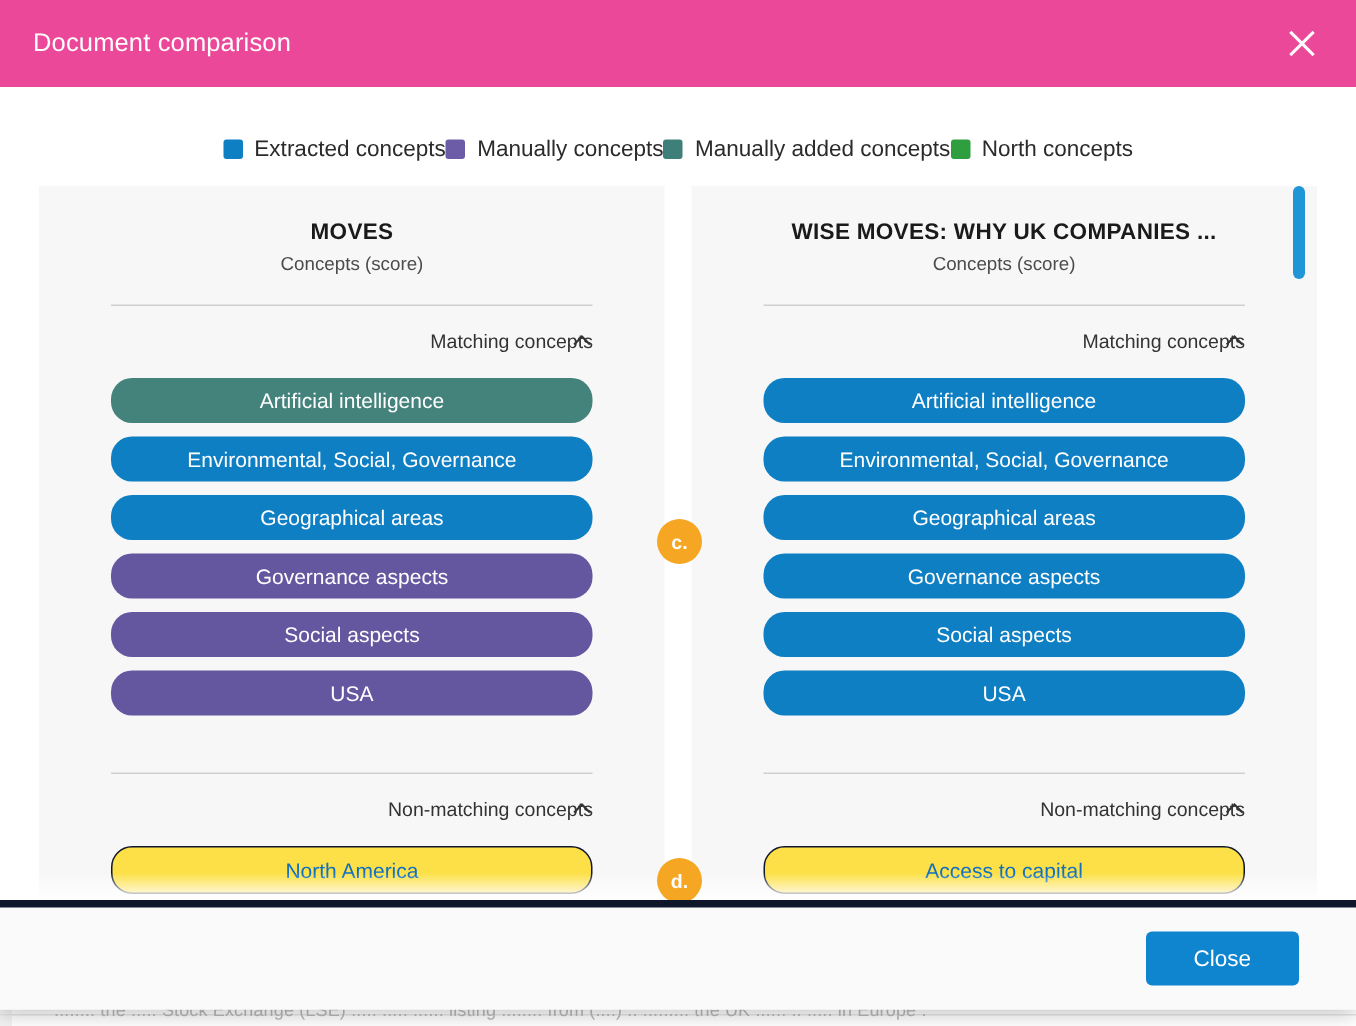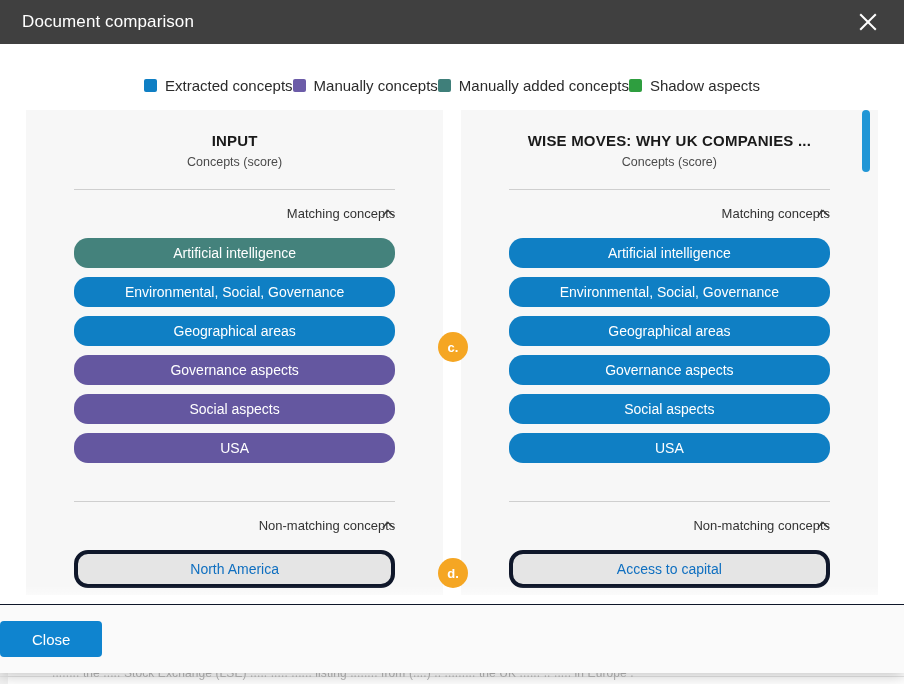--- a/index.html
+++ b/index.html
@@ -32,43 +32,43 @@
   .bg-sidebar {
     position: absolute;
     left: 0;
     top: 60px;
     width: 8px;
     bottom: 0;
     background: #f2f2f2;
   }
   .bg-text {
     position: absolute;
-    left: 52px;
+    left: 36px;
     bottom: 4px;
     font-size: 12px;
     color: #b9b9b9;
     white-space: nowrap;
     letter-spacing: 0.1px;
   }
 
   
   .modal {
     position: absolute;
     left: 0;
     top: 0;
     width: 904px;
     height: 673px;
     background: #ffffff;
     box-shadow: 0 2px 14px rgba(0,0,0,0.25);
     display: flex;
     flex-direction: column;
   }
   .modal-header {
-    height: 44px;
-    background: #404040;
+    height: 58px;
+    background: #ec4899;
     display: flex;
     align-items: center;
     justify-content: space-between;
     padding: 0 22px;
     flex: 0 0 auto;
   }
   .modal-title {
     color: #ffffff;
     font-size: 17px;
     letter-spacing: 0.1px;
@@ -189,23 +189,23 @@
     border-radius: 14px;
     display: flex;
     align-items: center;
     justify-content: center;
     font-size: 14px;
     color: #ffffff;
     cursor: pointer;
     user-select: none;
   }
   .chip.outline {
-    background: #e5e5e5;
+    background: #fde047;
     color: #0f6fc0;
-    border: 4px solid #0f172a;
+    border: 1px solid #0f172a;
   }
   .chip-row-space { height: 18px; }
 
   
   .badge {
     position: absolute;
     width: 30px;
     height: 30px;
     border-radius: 50%;
     background: #f5a623;
@@ -245,25 +245,25 @@
     right: 26px;
     bottom: 0;
     height: 18px;
     background: linear-gradient(to bottom, rgba(255,255,255,0), #ffffff);
     pointer-events: none;
   }
 
   .modal-footer {
     flex: 0 0 auto;
     height: 68px;
-    border-top: 1px solid #0f172a;
+    border-top: 5px solid #0f172a;
     background: #fafafa;
     display: flex;
     align-items: center;
-    justify-content: flex-start;
+    justify-content: flex-end;
     padding-right: 38px;
   }
   .btn-close {
     background: #0f84cf;
     color: #ffffff;
     border: none;
     border-radius: 4px;
     font-size: 15px;
     height: 36px;
     padding: 0 32px;
@@ -299,29 +299,29 @@
         <div class="legend-item">
           <span class="legend-swatch" style="background:#6c5ca8;"></span>
           <span>Manually concepts</span>
         </div>
         <div class="legend-item">
           <span class="legend-swatch" style="background:#3f7f7a;"></span>
           <span>Manually added concepts</span>
         </div>
         <div class="legend-item">
           <span class="legend-swatch" style="background:#2e9e3f;"></span>
-          <span>Shadow aspects</span>
+          <span>North concepts</span>
         </div>
       </div>
 
       <div class="panels">
 
         <div class="panel">
           <div class="panel-inner">
-            <div class="panel-title">INPUT</div>
+            <div class="panel-title">MOVES</div>
             <div class="panel-sub">Concepts (score)</div>
             <div class="panel-rule"></div>
 
             <div class="section-head">
               <span>Matching concepts</span>
               <span class="chev">
                 <svg viewBox="0 0 16 16" width="14" height="14">
                     <path d="M2 11 L8 5 L14 11" fill="none" stroke="#333" stroke-width="1.6"></path>
                   </svg>
               </span>

